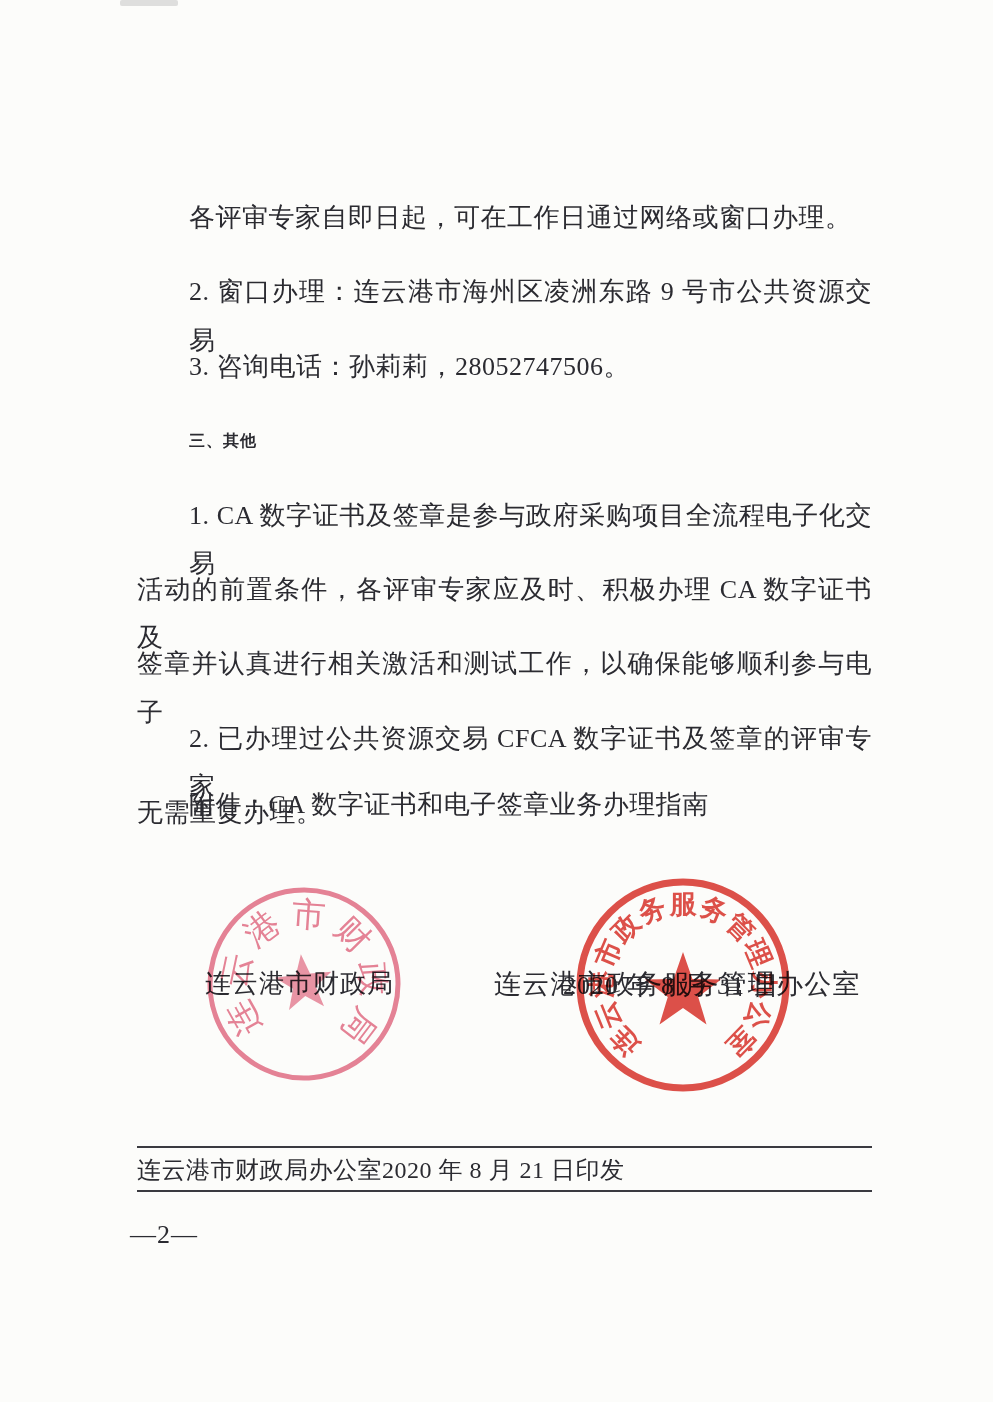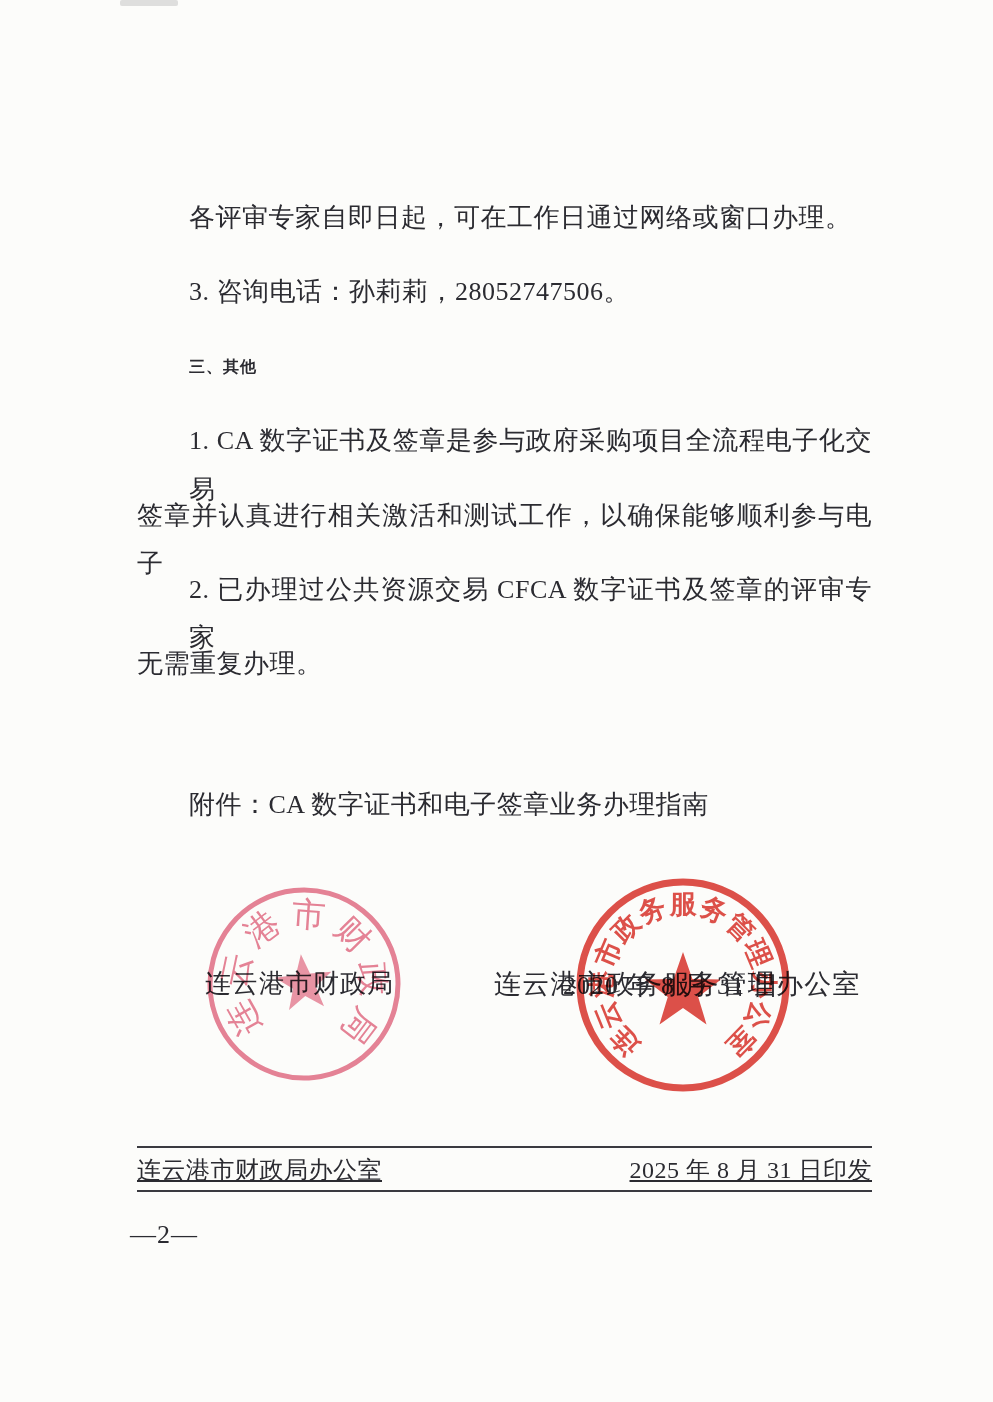--- a/index.html
+++ b/index.html
@@ -56,40 +56,42 @@
   .seal-right{left:573px;top:875px;width:220px;height:220px;}
   .seal svg{display:block;width:100%;height:100%;}
   .seal-left svg{transform:rotate(-6deg);}
   .footer-line{
     position:absolute;left:137px;width:735px;background:#3a3a40;
   }
   .footer-line.top{top:1146px;height:2px;}
   .footer-line.bottom{top:1190px;height:2px;}
   .footer-row{
     position:absolute;left:137px;top:1152px;width:735px;height:36px;
-    display:flex;justify-content:space-between;align-items:center;
-    font-size:24px;letter-spacing:.5px;text-decoration:underline;
+    display:flex;align-items:center;
+    font-size:24px;letter-spacing:.5px;
   }
   .page-number{
     position:absolute;left:130px;top:1220px;
     font-size:26px;letter-spacing:1px;
   }
 </style>
 </head>
 <body>
 
 <div class="page">
 
   <div class="scan-smudge"></div>
 
   <div class="content">
     <p class="bline indent">各评审专家自即日起，可在工作日通过网络或窗口办理。</p>
+    <p class="bline indent justify">2. 窗口办理：连云港市海州区凌洲东路 9 号市公共资源交易</p>
     <p class="bline indent">3. 咨询电话：孙莉莉，28052747506。</p>
     <p class="bline indent heading">三、其他</p>
     <p class="bline indent justify">1. CA 数字证书及签章是参与政府采购项目全流程电子化交易</p>
+    <p class="bline justify">活动的前置条件，各评审专家应及时、积极办理 CA 数字证书及</p>
     <p class="bline justify">签章并认真进行相关激活和测试工作，以确保能够顺利参与电子</p>
     <p class="bline indent justify">2. 已办理过公共资源交易 CFCA 数字证书及签章的评审专家</p>
     <p class="bline">无需重复办理。</p>
   </div>
 
   <div class="attachment">附件：CA 数字证书和电子签章业务办理指南</div>
 
   <div class="sig-left">连云港市财政局</div>
   <div class="sig-right">连云港市政务服务管理办公室</div>
   <div class="sig-date">2020 年 8 月 31 日</div>
@@ -116,19 +118,19 @@
       <polygon points="110,77 119.4,104.1 148,104.6 125.2,121.9 133.5,149.4 110,133 86.5,149.4 94.8,121.9 72,104.6 100.6,104.1" fill="#dd423a"></polygon>
       <text font-size="27" font-weight="bold" font-family="Liberation Serif, DejaVu Serif, serif" fill="#dd423a">
         <textPath href="#arcR" startOffset="0" textLength="364" lengthAdjust="spacing">连云港市政务服务管理办公室</textPath>
       </text>
     </svg>
   </div>
 
   <div class="footer-line top"></div>
   <div class="footer-row">
     <span>连云港市财政局办公室</span>
-    <span>2025 年 8 月 31 日印发</span>
+    <span>2020 年 8 月 21 日印发</span>
   </div>
   <div class="footer-line bottom"></div>
 
   <div class="page-number">—2—</div>
 
 </div>
 
 </body></html>

